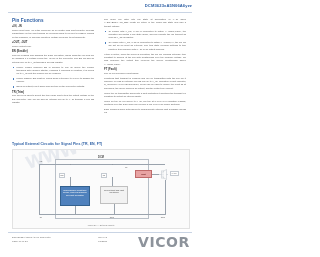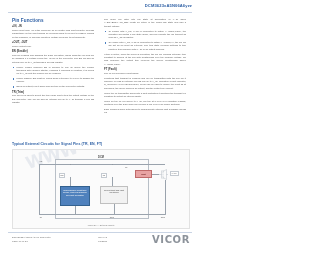--- a/index.html
+++ b/index.html
@@ -131,21 +131,21 @@
   .foot-left{
     position:absolute;left:12px;top:236px;
     font-size:2.5px;line-height:1.5;color:#6b6b6b;
   }
   .foot-mid{
     position:absolute;left:98px;top:236px;
     font-size:2.5px;line-height:1.5;color:#6b6b6b;text-align:center;
   }
   .foot-logo{
     position:absolute;right:10px;top:234px;
-    font-size:10px;font-weight:bold;letter-spacing:.6px;
+    font-size:14px;font-weight:bold;letter-spacing:.6px;
     color:#8d939b;font-family:"DejaVu Sans", sans-serif;
   }
 </style>
 </head>
 <body>
 
 <div class="page">
 
   <div class="header">
     <div class="hdr-title">DCM3623xA5N06A6yzz</div>

